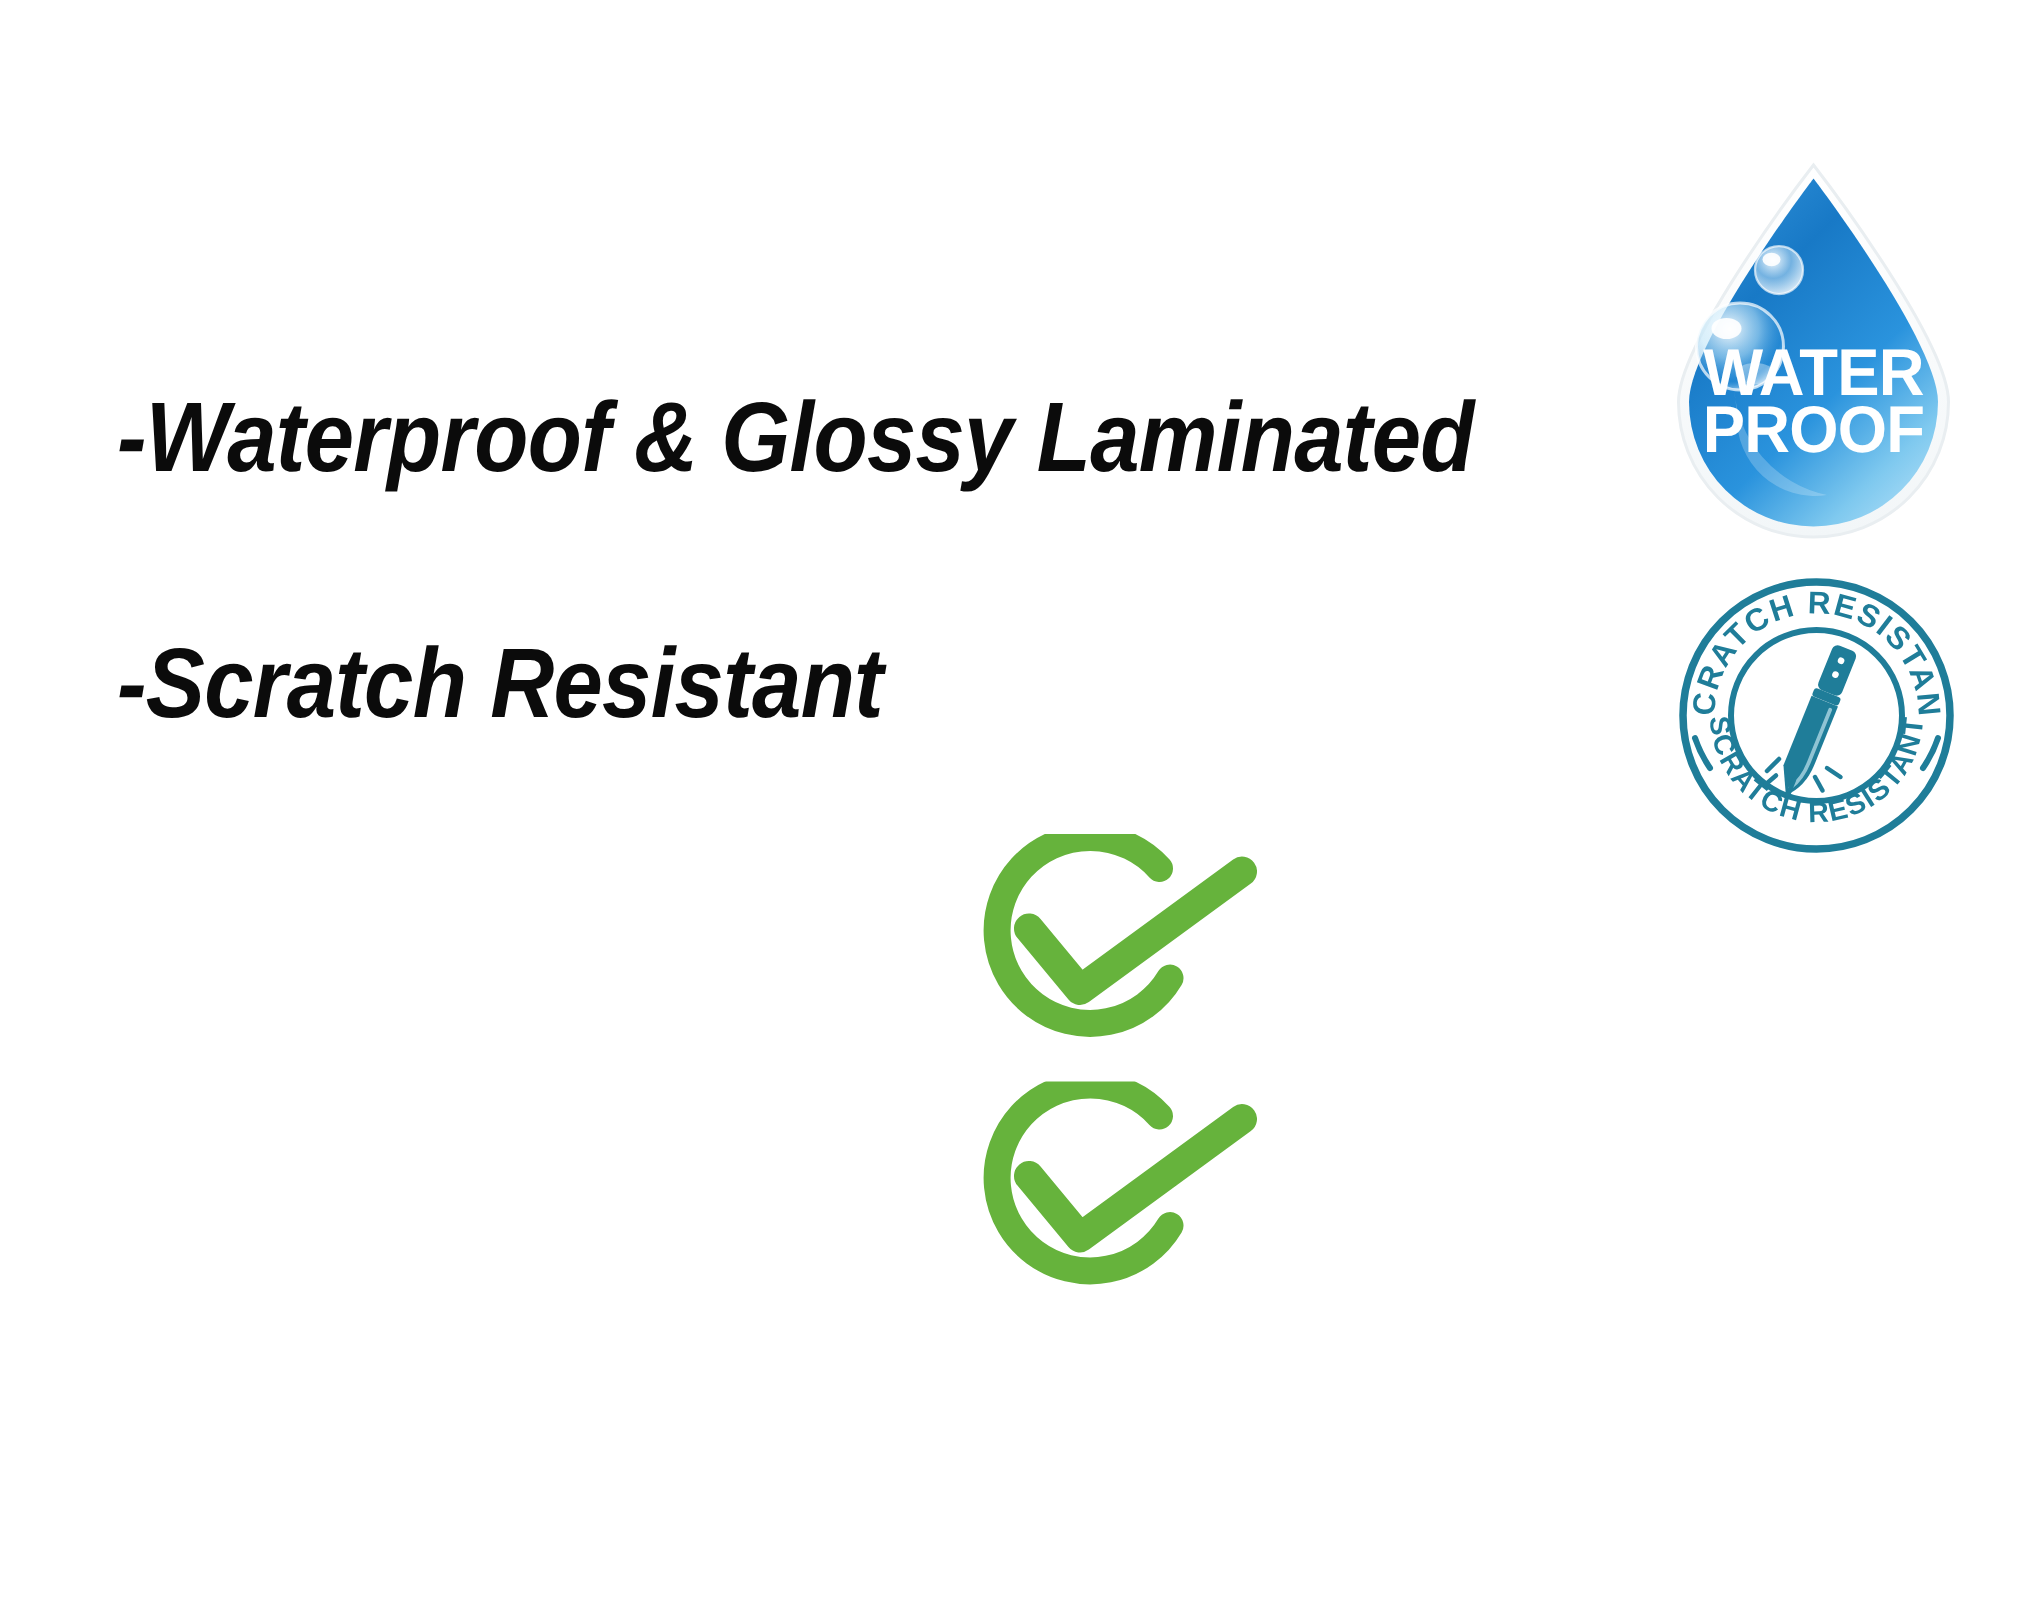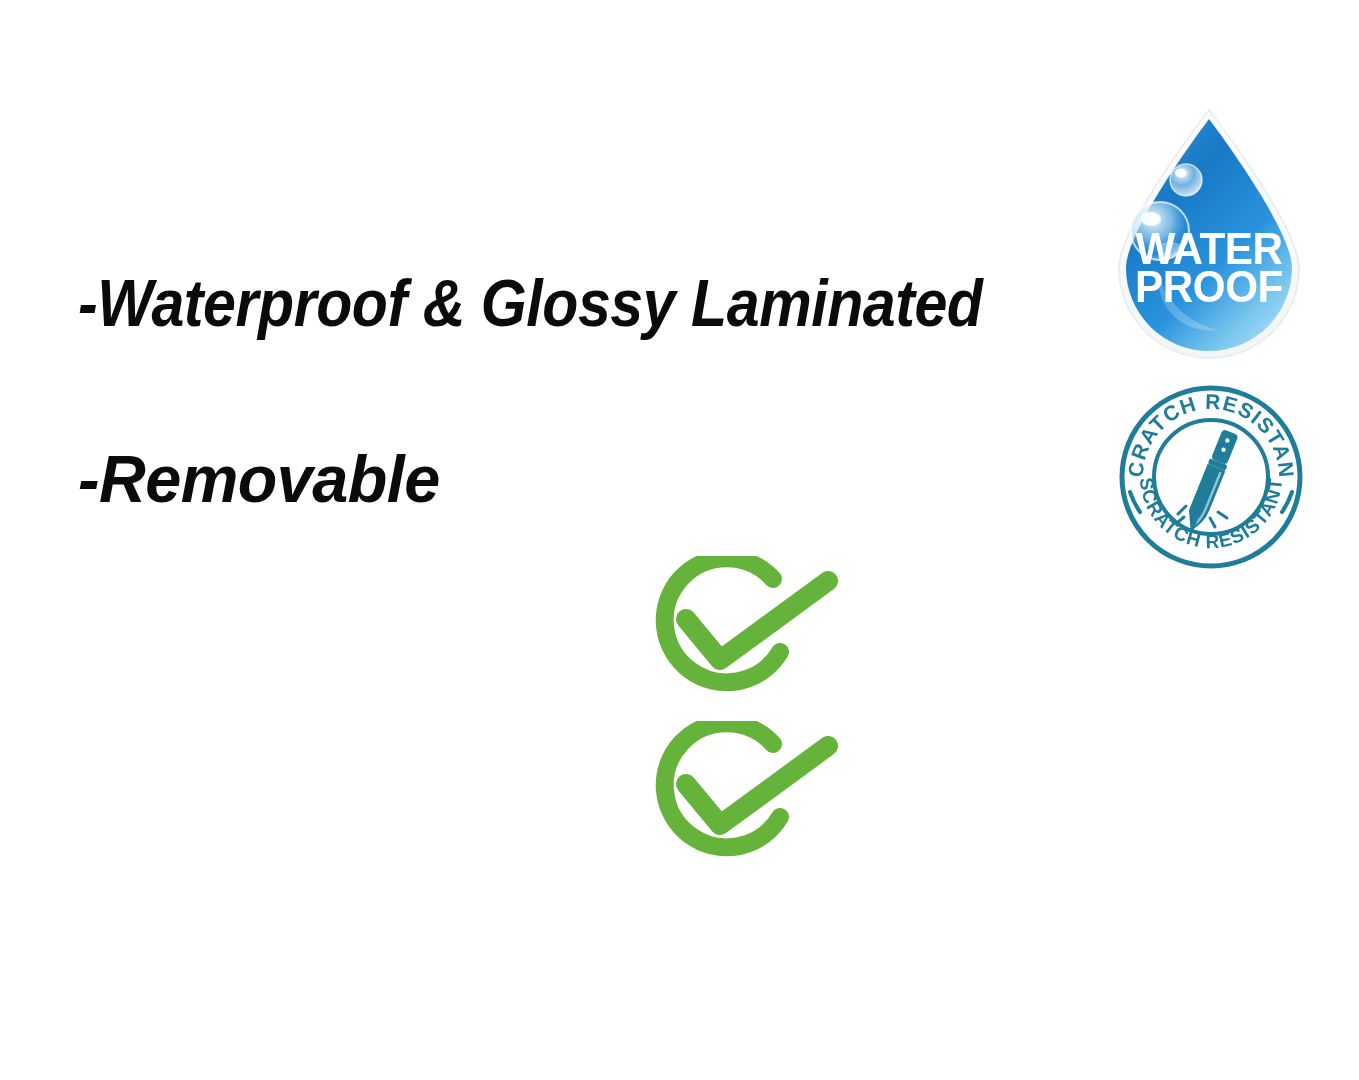--- a/index.html
+++ b/index.html
@@ -23,21 +23,20 @@
   .feature-list {
     position: absolute;
     left: 78px;
     top: 258px;
     width: 1020px;
   }
   .feature-row {
     height: 164px;
     display: flex;
     align-items: flex-start;
-    margin-top: 12px;
   }
   .feature-text {
     font-family: "Liberation Sans", sans-serif;
     font-weight: bold;
     font-style: italic;
     color: #0b0b0b;
     font-size: 66px;
     line-height: 66px;
     letter-spacing: -0.5px;
     white-space: nowrap;
@@ -101,25 +100,25 @@
 <body>
 
 <div id="page">
 
   <div class="feature-list">
 
     <div class="feature-row cond">
       <span class="feature-text">-Waterproof &amp; Glossy Laminated</span>
     </div>
 
-
-
-    <div class="feature-row wide">
-      <span class="feature-text">-Removable</span>
+    <div class="feature-row cond">
+      <span class="feature-text">-Scratch Resistant</span>
     </div>
+
+
 
   </div>
 
   <div class="check-mark" style="left:638px; top:556px; width:200px; height:156px;">
     <svg width="200" height="156" viewBox="0 0 200 156" xmlns="http://www.w3.org/2000/svg">
 
       <path d="M 135 23
                A 62 62 0 1 0 142 96" fill="none" stroke="#66b33c" stroke-width="18" stroke-linecap="round"></path>
 
       <path d="M 48 63 L 82 104 L 190 25" fill="none" stroke="#66b33c" stroke-width="20" stroke-linecap="round" stroke-linejoin="round"></path>

